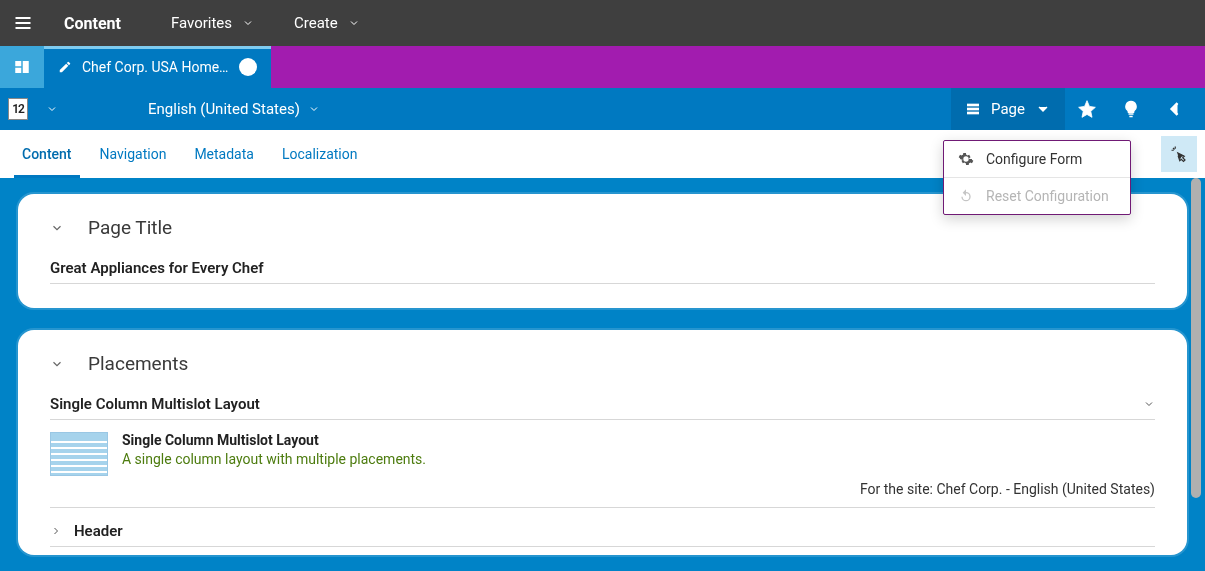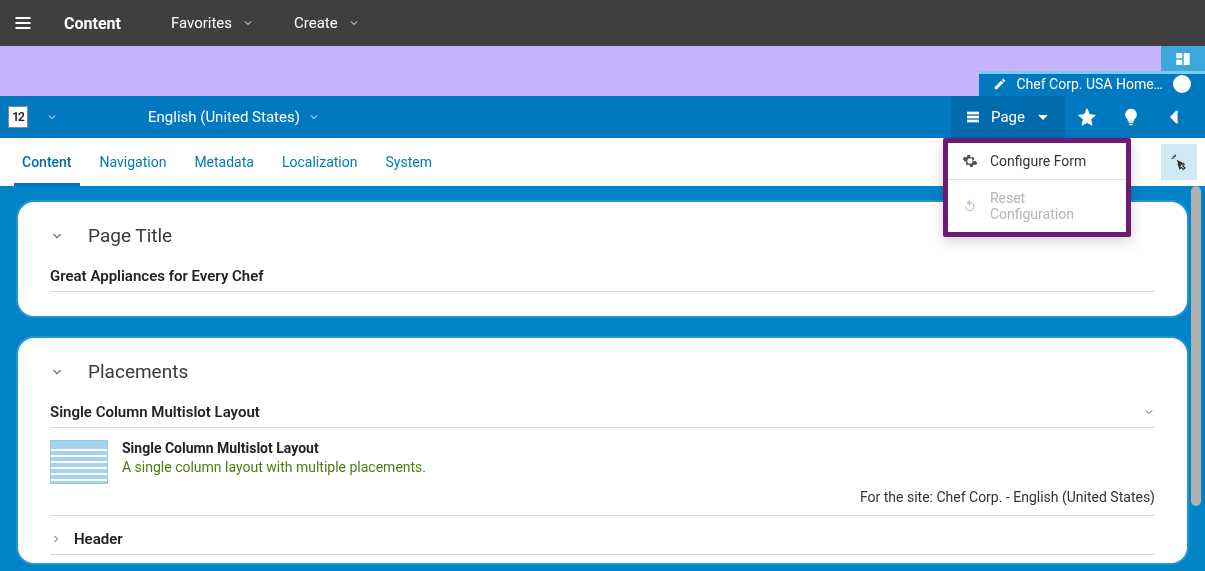--- a/index.html
+++ b/index.html
@@ -7,21 +7,21 @@
   
   
   .topbar { height: 46px; background: #3f3f3f; display: flex; align-items: center; color: #fff; }
   .hamburger { width: 46px; height: 46px; display: flex; align-items: center; justify-content: center; cursor: pointer; }
   .hamburger svg { width: 20px; height: 20px; stroke: #fff; }
   .topbar-item { padding: 8px 20px; height: 46px; display: flex; align-items: center; font-size: 15px; cursor: pointer; gap: 10px; }
   .topbar-item.bold { font-weight: 700; font-size: 16px; padding: 0 30px 0 18px; }
   .chev { width: 12px; height: 12px; }
   
   
-  .tabstrip { height: 50px; background: #c4b5fd; display: flex; align-items: flex-end; flex-direction: column; }
+  .tabstrip { height: 42px; background: #a21caf; display: flex; align-items: flex-end; }
   .panel-toggle { width: 44px; height: 42px; background: #3ba7db; display: flex; align-items: center; justify-content: center; cursor: pointer; }
   .panel-toggle svg { width: 18px; height: 18px; fill: #fff; }
   .tab { height: 42px; background: #0079c1; color: #fff; display: flex; align-items: center; padding: 0 14px; font-size: 14px; gap: 10px; position: relative; cursor: pointer; }
   .tab::before { content:""; position:absolute; top:0; left:0; right:0; height:3px; background:#7ecbf0; }
   .tab svg { width: 14px; height: 14px; fill: #fff; }
   .tab .close { display:flex; align-items:center; justify-content:center; width:18px; height:18px; border-radius:50%; background:#fff; }
   .tab .close svg { fill:#0079c1; width:10px; height:10px; }
   
   
   .contextbar { height: 42px; background: #0079c1; display:flex; align-items:center; padding: 0 8px; color:#fff; position:relative; }
@@ -29,21 +29,21 @@
   .layoutpick { background:#fff; color:#222; font-size:12px; font-weight:600; width:20px; height:22px; display:flex; align-items:center; justify-content:center; letter-spacing:-1px; border:1px solid #888; }
   .ctx-drop { display:flex; align-items:center; gap:8px; padding:0 12px; height:42px; cursor:pointer; font-size:15px; }
   .lang { margin-left: 60px; }
   .ctx-right { margin-left:auto; display:flex; align-items:center; height:100%;padding-left:28px; }
   .page-btn { background:#006cae; height:42px; display:flex; align-items:center; padding:0 14px; gap:10px; cursor:pointer; font-size:15px; }
   .page-btn svg { width:16px; height:16px; fill:#fff; }
   .icon-btn { width:44px; height:42px; display:flex; align-items:center; justify-content:center; cursor:pointer; }
   .icon-btn svg { width:20px; height:20px; fill:#fff; stroke:#fff; }
   
   
-  .menu { position:absolute; top:42px; right:74px; width:188px; background:#fff; border:5px solid #701a75; border-radius:2px; box-shadow:0 4px 14px rgba(0,0,0,.18); z-index:50; }
+  .menu { position:absolute; top:52px; right:74px; width:188px; background:#fff; border:1px solid #701a75; border-radius:2px; box-shadow:0 4px 14px rgba(0,0,0,.18); z-index:50; }
   .menu-item { display:flex; align-items:center; gap:12px; padding:10px 14px; font-size:14px; color:#333; cursor:pointer; }
   .menu-item svg { width:16px; height:16px; fill:#555; }
   .menu-item.disabled { color:#b5b5b5; cursor:default; }
   .menu-item.disabled svg { fill:#c5c5c5; }
   .menu hr { border:none; border-top:1px solid #e5e5e5; margin:0; }
   
   
   .subtabs { height:48px; background:#fff; display:flex; align-items:center; padding:0 8px; position:relative; border-bottom:0; }
   .subtab { padding:0 14px; height:48px; display:flex; align-items:center; font-size:14px; color:#0079c1; cursor:pointer; position:relative; }
   .subtab.active { color:#006cae; font-weight:500; }
@@ -176,21 +176,20 @@
       <span>Reset Configuration</span>
     </div>
   </div>
 </div>
 
 <div class="subtabs">
   <div class="subtab active">Content</div>
   <div class="subtab">Navigation</div>
   <div class="subtab">Metadata</div>
   <div class="subtab">Localization</div>
-  <div class="subtab">System</div>
   <div class="subtabs-right">
     <div class="right-icon">
       <svg viewBox="0 0 24 24">
           <path d="M7 2v3M2 7h3M4 4l2 2M13 13l6 2-2 2 3 3-2 2-3-3-2 2-2-6z" stroke="#333" stroke-width="1.6" fill="none"></path>
           <path d="M9 9l4 11 2-4 4-2z" fill="#333"></path>
         </svg>
     </div>
   </div>
 </div>
 

